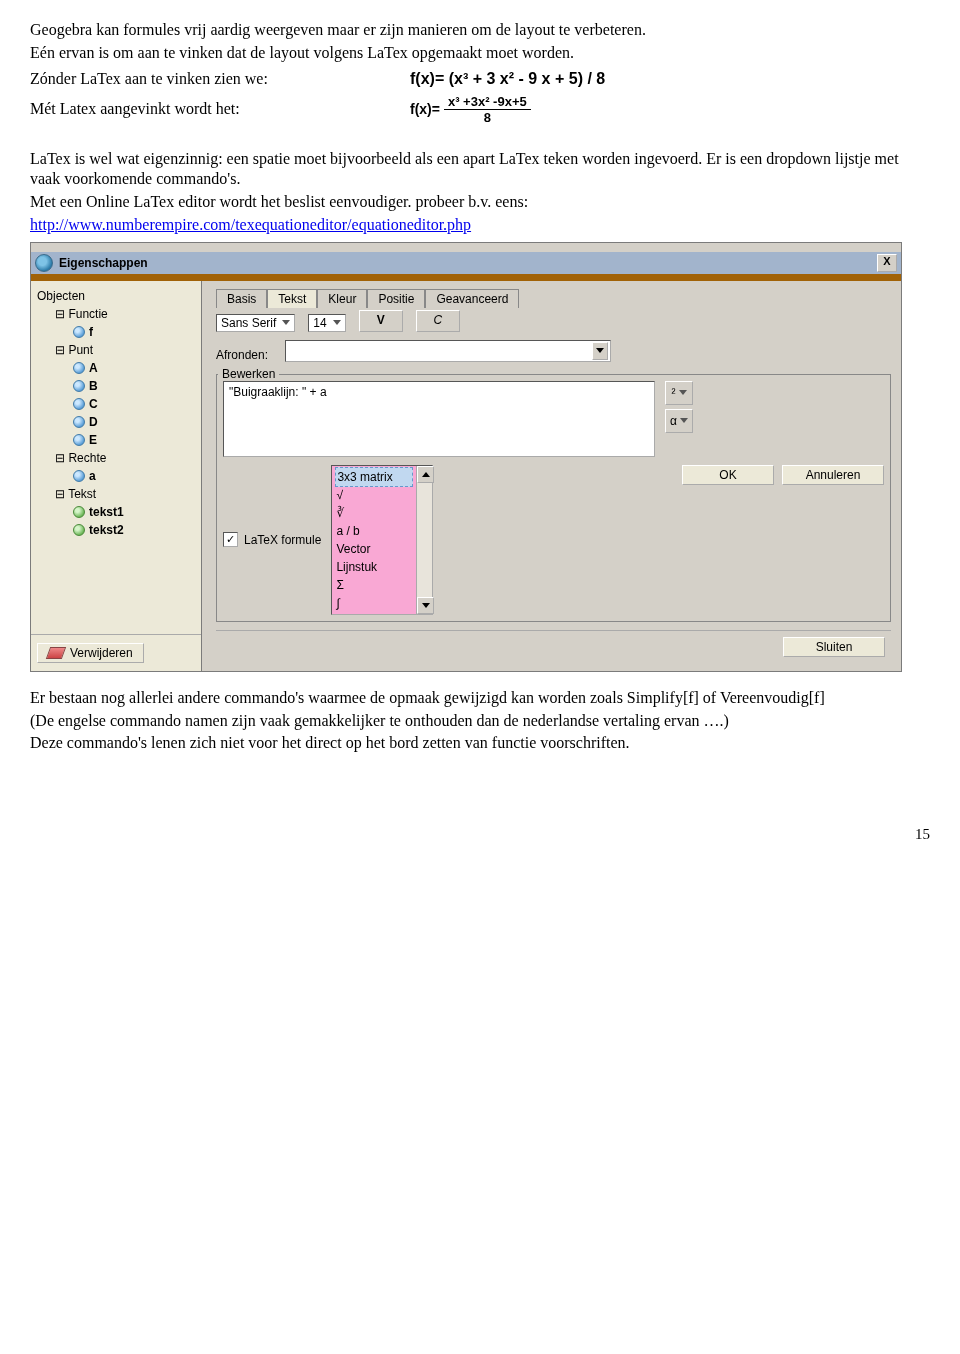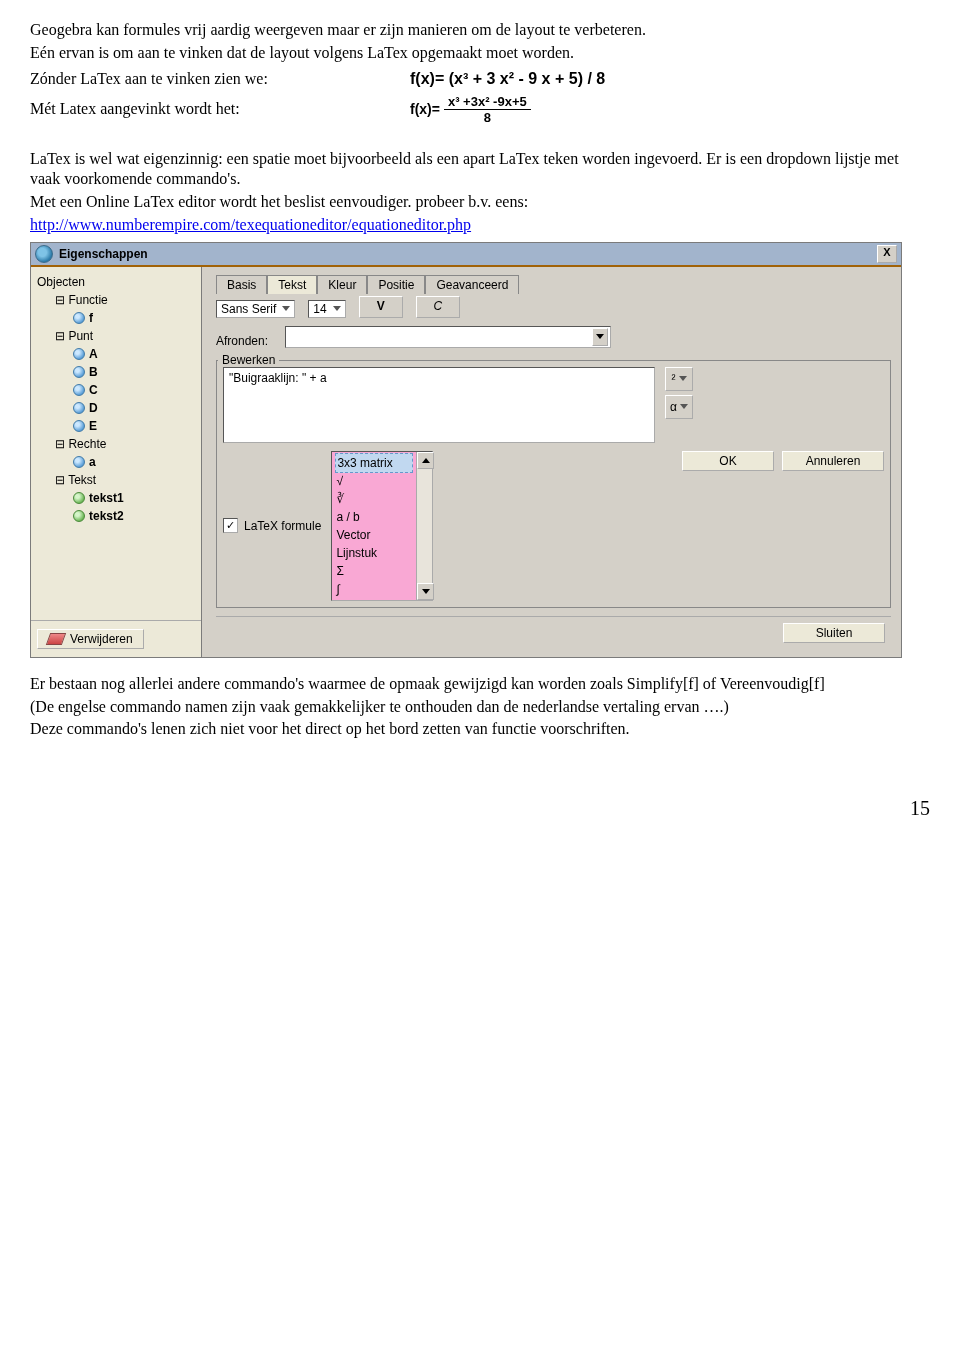--- a/index.html
+++ b/index.html
@@ -38,22 +38,23 @@
     background: #d4d0c8;
     border: 1px solid #7b7b7b;
     font-family: Tahoma, Arial, sans-serif;
     font-size: 12px;
     color: #000;
   }
   .titlebar {
     display: flex;
     align-items: center;
     background: #a2b4cc;
-    border-bottom: 2px solid #a16207;
+    border-bottom: 7px solid #a16207;
     padding: 2px 4px;
+    margin-top: 9px;
   }
   .titlebar-icon {
     width: 16px; height: 16px;
     background: radial-gradient(circle at 40% 40%, #7ec3e6 30%, #2b7aa8 70%);
     border-radius: 50%;
     margin-right: 6px;
     border: 1px solid #3b6b8a;
   }
   .title-text { font-weight: bold; color: #000; flex: 1; }
   .close-btn {
@@ -290,22 +291,22 @@
   .scroll-thumb.down::after { border-top: 5px solid #000; }
   .bottom-row {
     display: flex;
     justify-content: flex-end;
     padding: 6px;
     border-top: 1px solid #aaa;
     margin-top: 8px;
   }
   .page-num {
     text-align: right;
-    margin-top: 57px;
-    font-size: 20px;
+    margin-top: 72px;
+    font-size: 15px;
   }
 </style>
 </head>
 <body>
 
 
 
 <p>Geogebra kan formules vrij aardig weergeven maar er zijn manieren om de layout te verbeteren.</p>
 <p>Eén ervan is om aan te vinken dat de layout volgens LaTex opgemaakt moet worden.</p>
 

